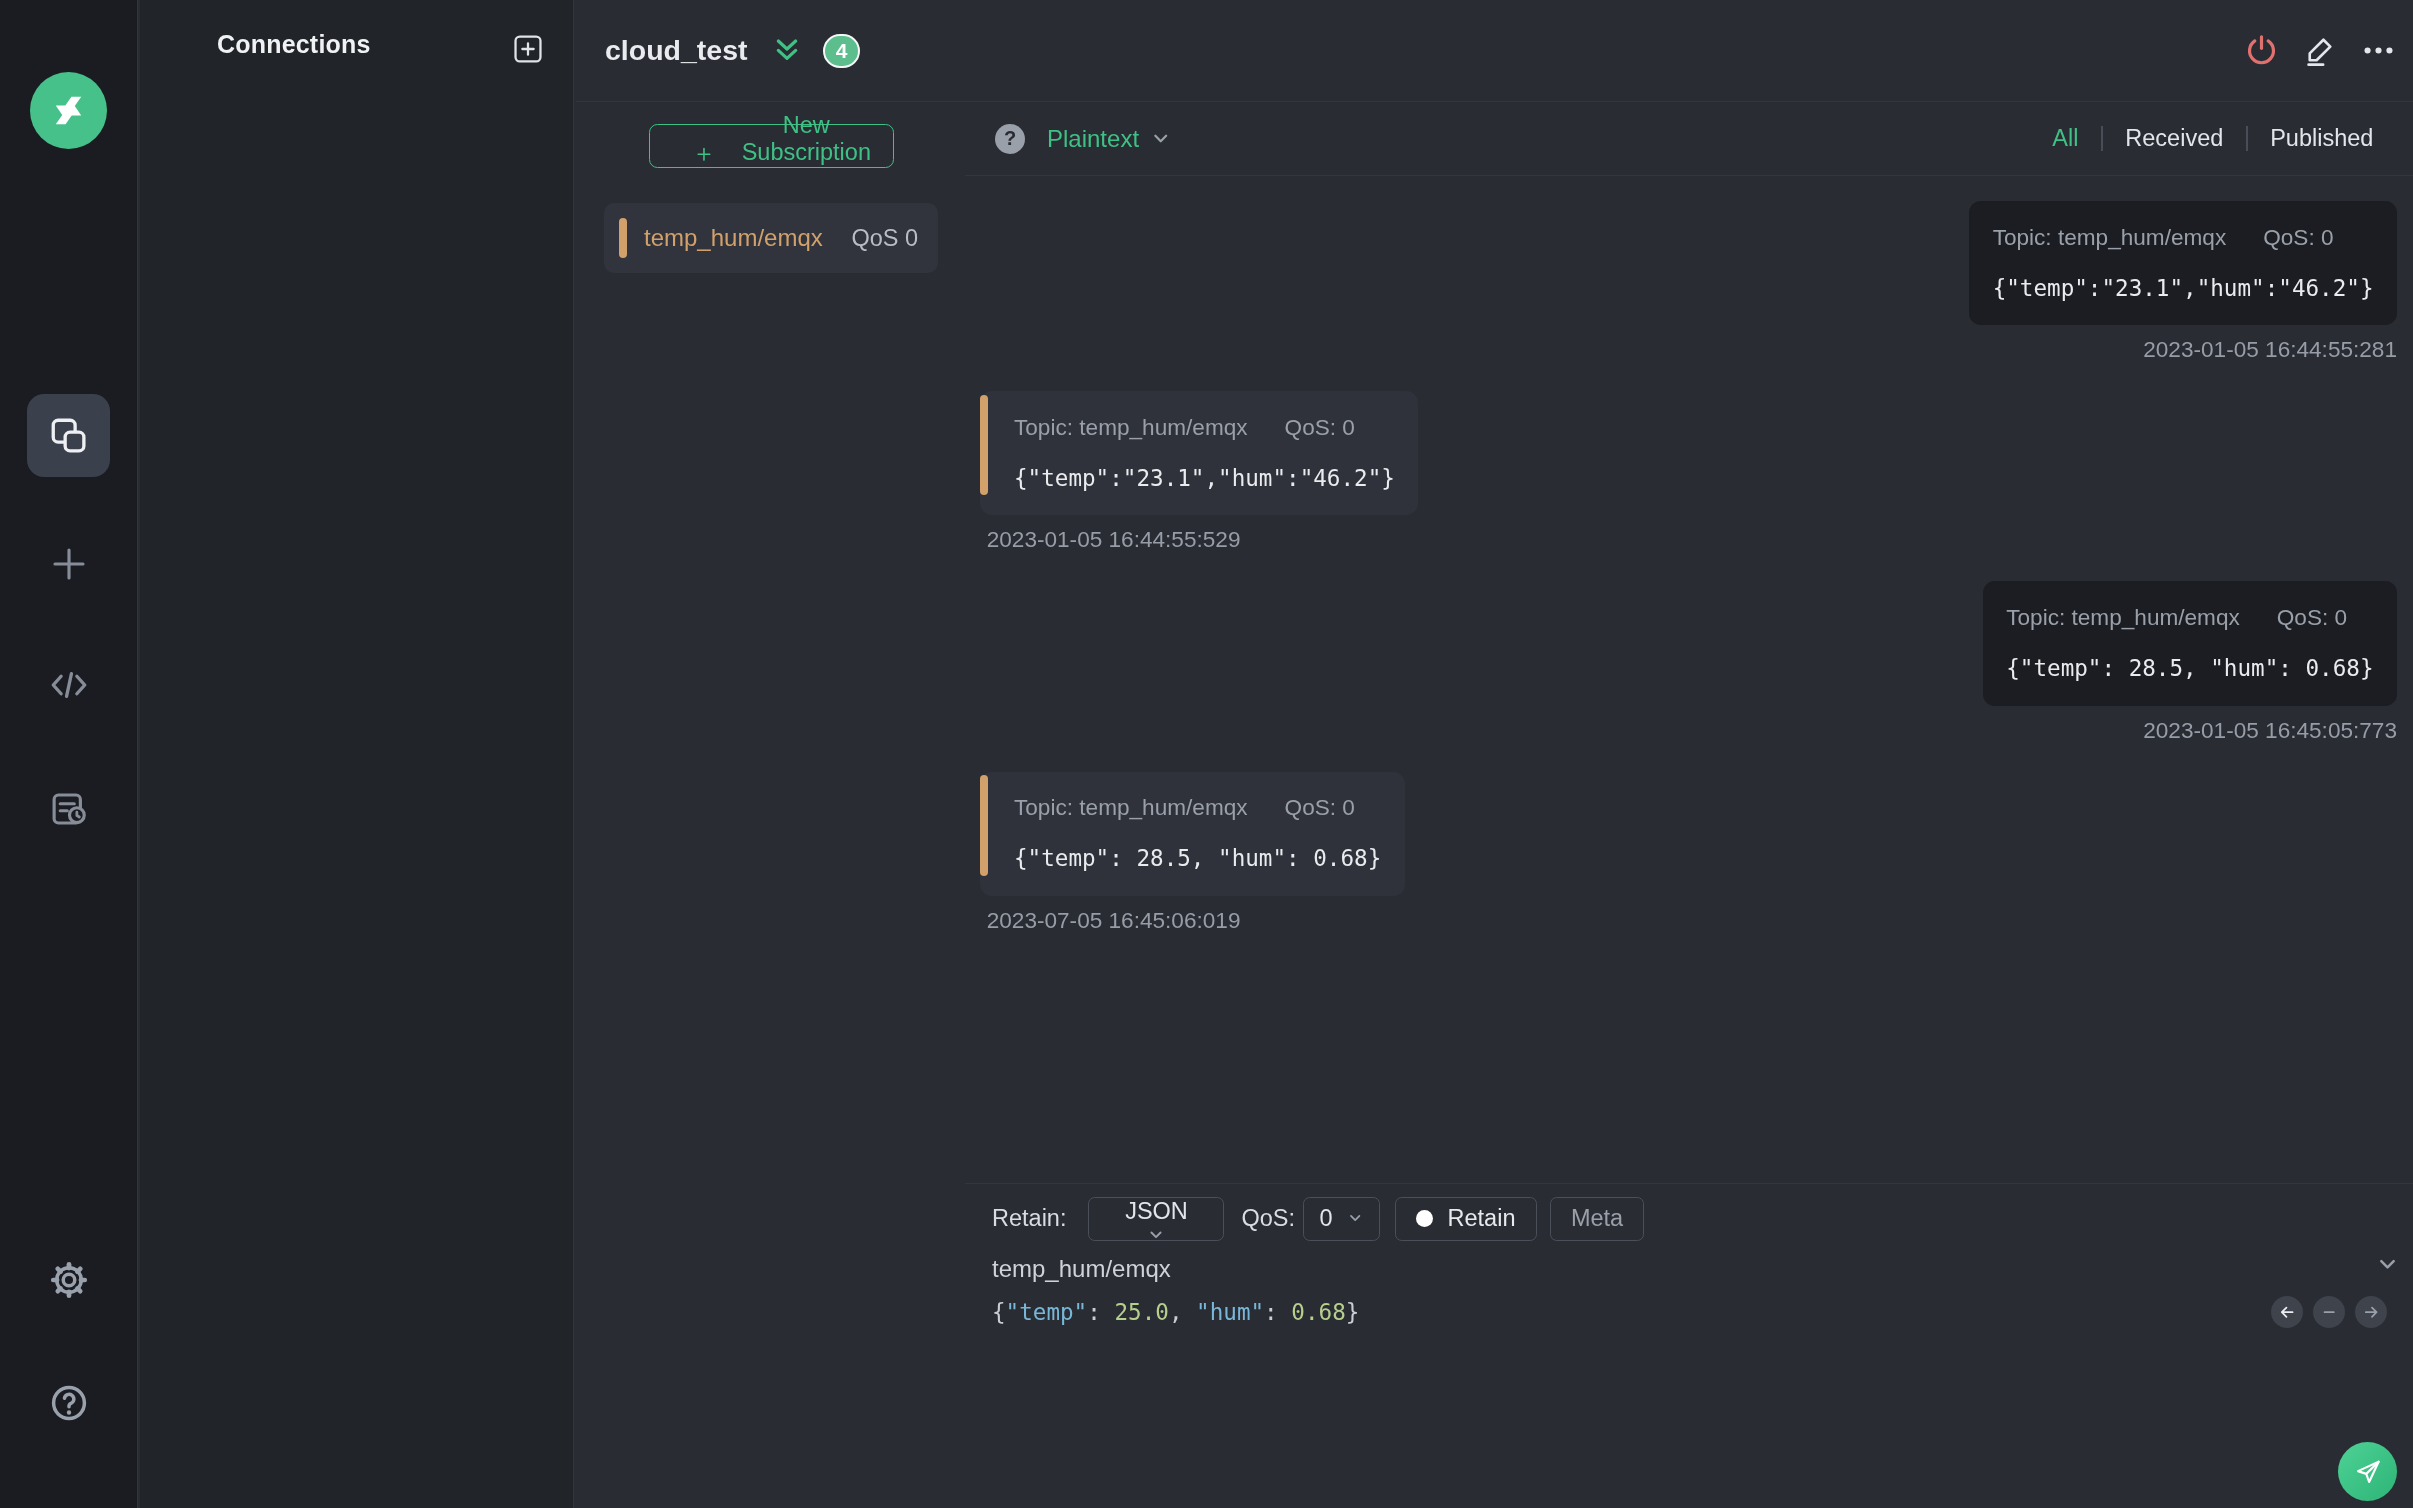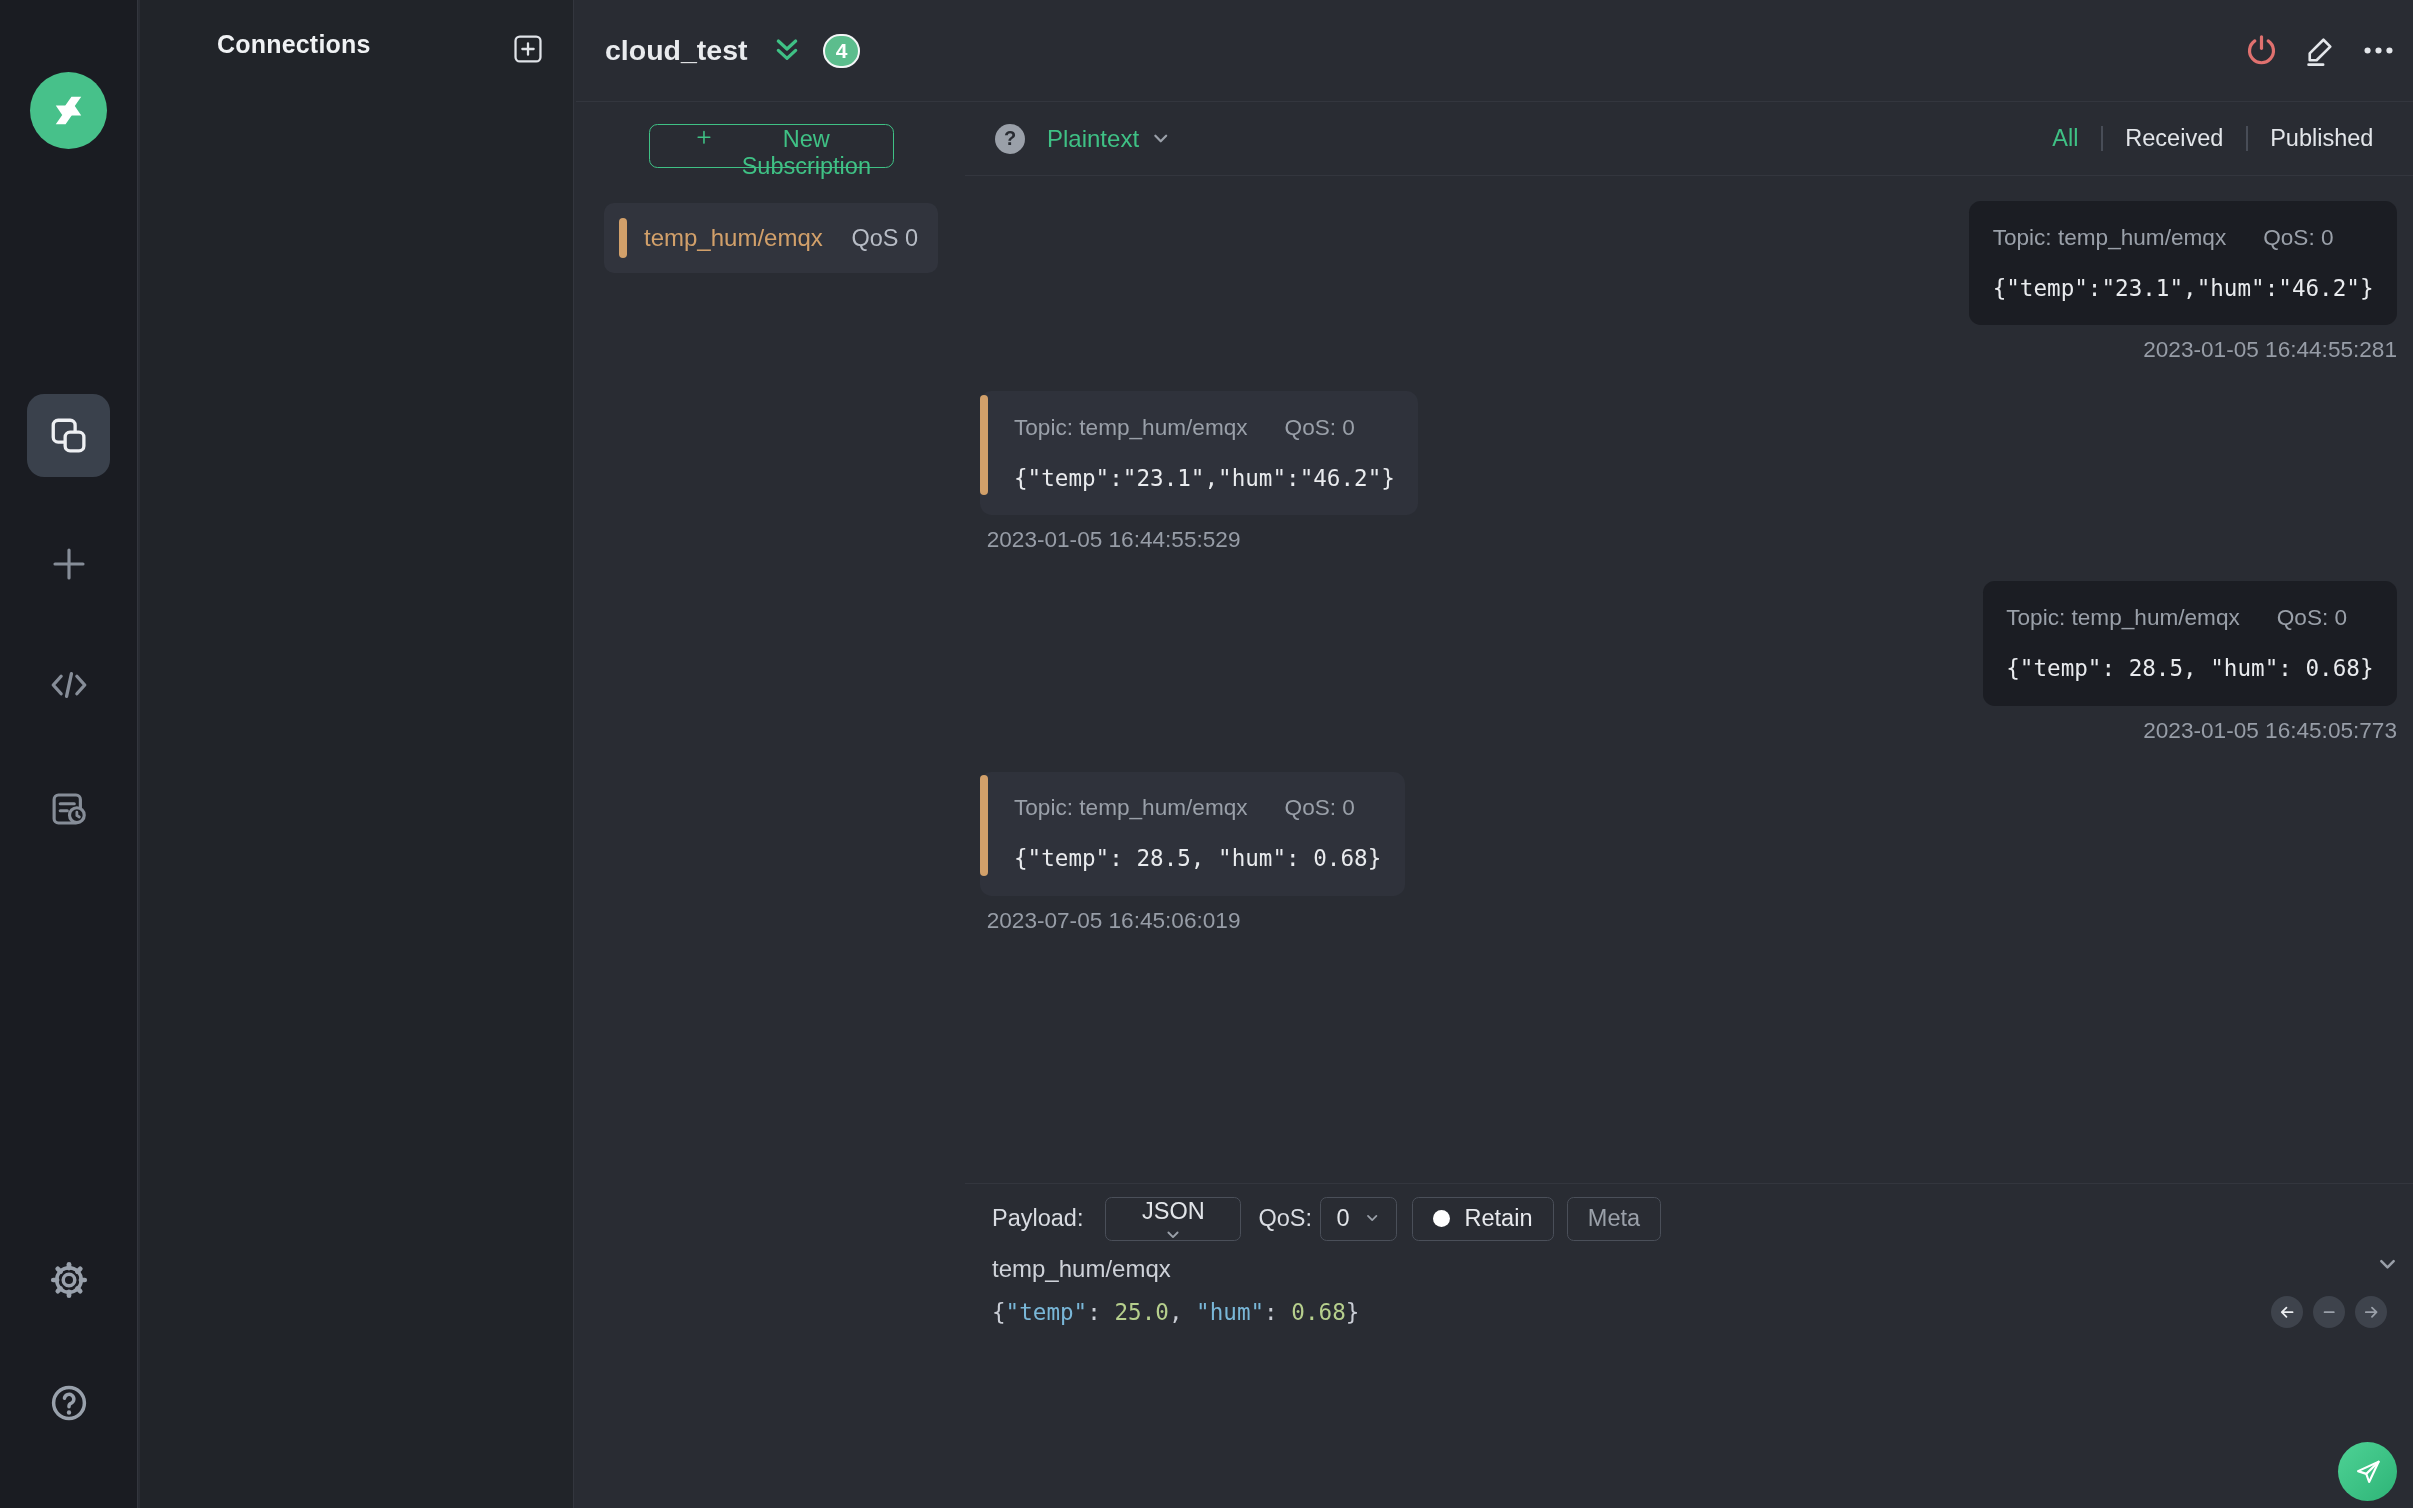--- a/index.html
+++ b/index.html
@@ -75,21 +75,21 @@
 
   
   .subs-col {
     position: absolute; left: 576px; top: 102px; width: 390px; height: 1406px;
     background: #292c33; border-right: 1.7px solid #33363e;
   }
   .new-sub-btn {
     position: absolute; left: 73px; top: 22px; width: 245px; height: 44px;
     border: 1.7px solid #3fc185; border-radius: 8.4px; background: transparent;
     color: #3fc185; font-size: 23.5px;
-    display: flex; align-items: flex-start; justify-content: center; gap: 11.7px; cursor: pointer; padding-left: 44px;
+    display: flex; align-items: flex-end; justify-content: center; gap: 11.7px; cursor: pointer; padding-left: 44px;
   }
   .sub-item {
     position: absolute; left: 28px; top: 101px; width: 334px; height: 70px;
     background: #31343d; border-radius: 10px;
     display: flex; align-items: center; cursor: pointer;
   }
   .sub-bar { position: absolute; left: 15px; top: 15px; width: 8.4px; height: 40px; border-radius: 4.2px; background: #d2a06a; }
   .sub-topic { margin-left: 40px; font-size: 24px; color: #d2a06a; }
   .sub-qos { margin-left: auto; margin-right: 20px; font-size: 23.5px; color: #b7bcc5; }
 
@@ -368,21 +368,21 @@
         <span>QoS: 0</span>
       </div>
       <div class="msg-payload">{"temp": 28.5, "hum": 0.68}</div>
     </div>
     <div class="msg-time">2023-07-05 16:45:06:019</div>
   </div>
       </div>
 
     <div class="publish-panel">
       <div class="pub-toolbar">
-        <span class="pub-label">Payload:</span>
+        <span class="pub-label">Retain:</span>
         <span class="pub-select sel-json">
           <span>JSON</span>
           <span class="sel-chevron">
             <svg width="20" height="20" viewBox="0 0 24 24">
                 <path d="M6.5 9 12 14.5 17.5 9" fill="none" stroke="currentColor" stroke-width="2.3" stroke-linecap="round" stroke-linejoin="round"></path>
               </svg>
           </span>
         </span>
         <span class="pub-label qos-label">QoS:</span>
         <span class="pub-select sel-qos">

